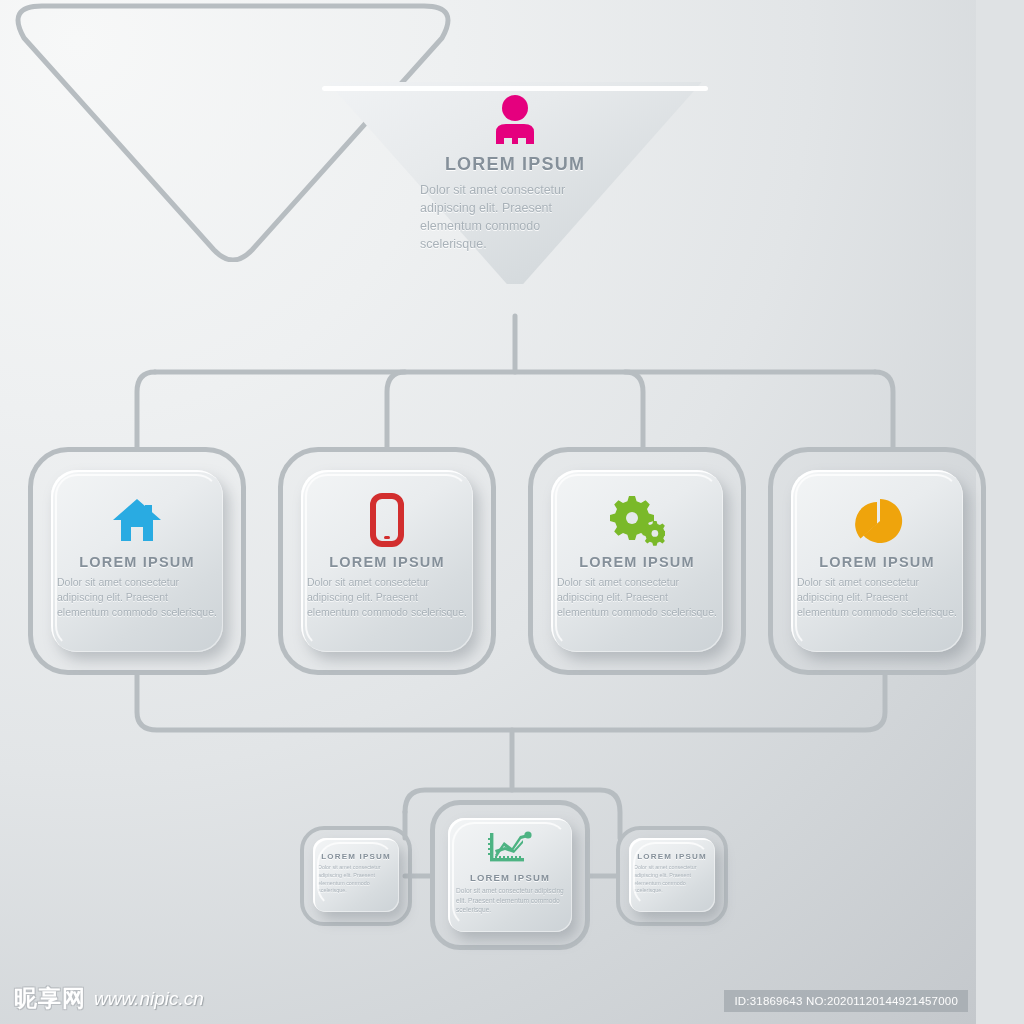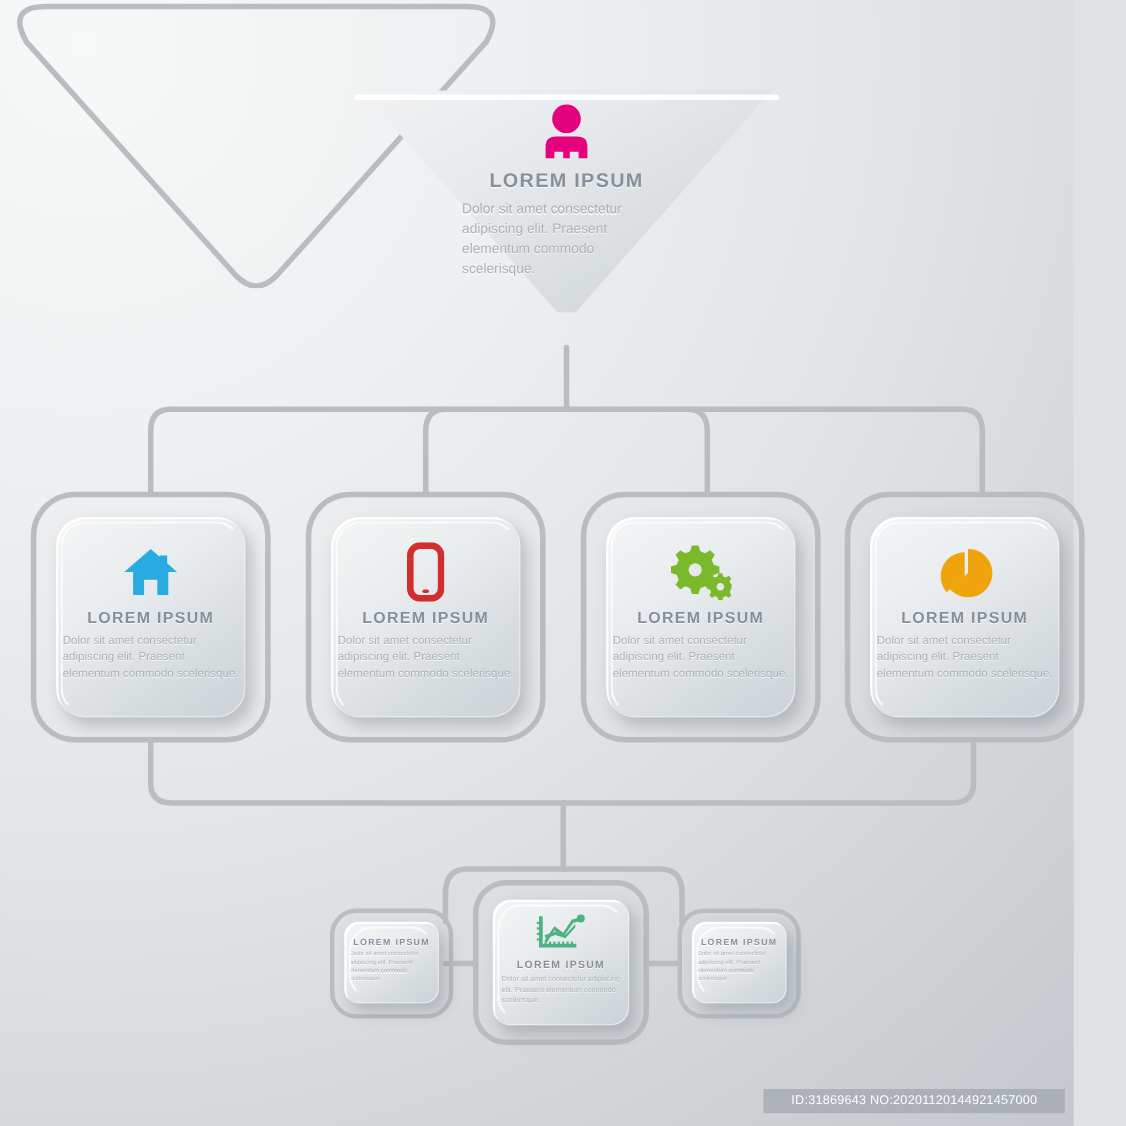--- a/index.html
+++ b/index.html
@@ -115,21 +115,21 @@
     text-shadow:1px 1px 0 #b9bdc1,-1px -1px 0 #b9bdc1,1px -1px 0 #b9bdc1,-1px 1px 0 #b9bdc1;
   }
   #wm-url{
     font-size:19px;font-style:italic;color:#ffffff;
     text-shadow:1px 1px 1px rgba(150,155,160,.9);
   }
   #idbadge{
     position:absolute;right:8px;bottom:12px;
     background:rgba(160,166,172,.72);
     color:#fdfdfd;font-size:11.5px;letter-spacing:.2px;
-    padding:5px 25px;
+    padding:5px 10px;
   }
 </style>
 </head>
 <body>
 
 <div id="stage">
 
   <svg id="wires" viewBox="0 0 1024 1024" fill="none">
     <g stroke="#b7bdc1" stroke-width="5" fill="none" stroke-linecap="round">
 
@@ -260,16 +260,20 @@
     <div class="title">LOREM IPSUM</div>
     <div class="body">Dolor sit amet consectetur adipiscing elit. Praesent elementum commodo scelerisque.</div>
   </div>
 
   <div class="frame bot-frame-side" id="bf-right"></div>
   <div class="card bot-card-side" id="bc-right">
     <div class="title">LOREM IPSUM</div>
     <div class="body">Dolor sit amet consectetur adipiscing elit. Praesent elementum commodo scelerisque.</div>
   </div>
 
+  <div id="watermark">
+    <span id="wm-cn">昵享网</span>
+    <span id="wm-url">www.nipic.cn</span>
+  </div>
 
   <div id="idbadge">ID:31869643 NO:20201120144921457000</div>
 
 </div>
 
 </body></html>

